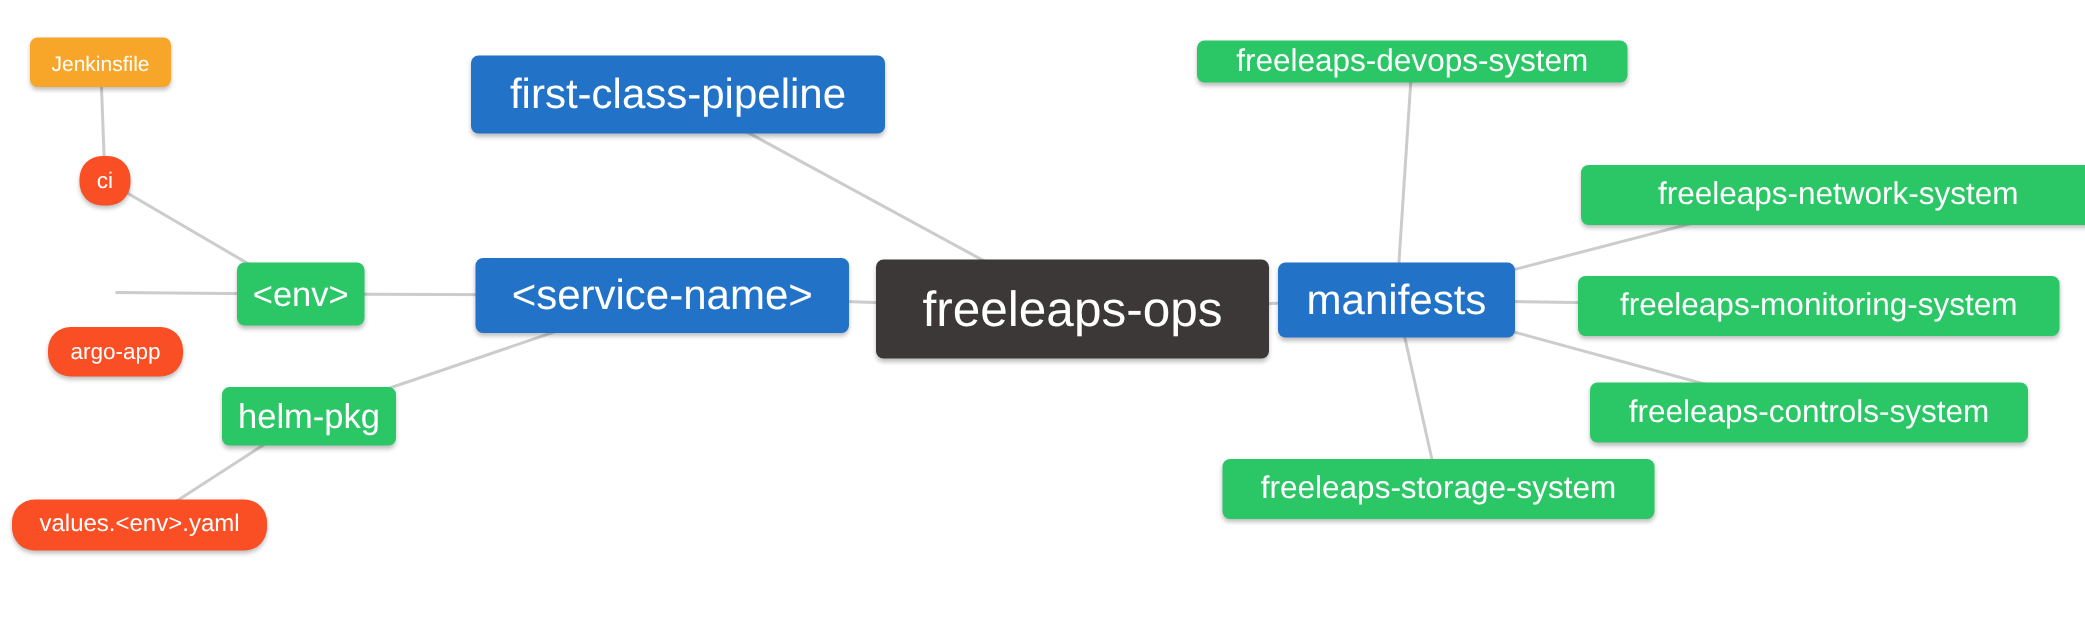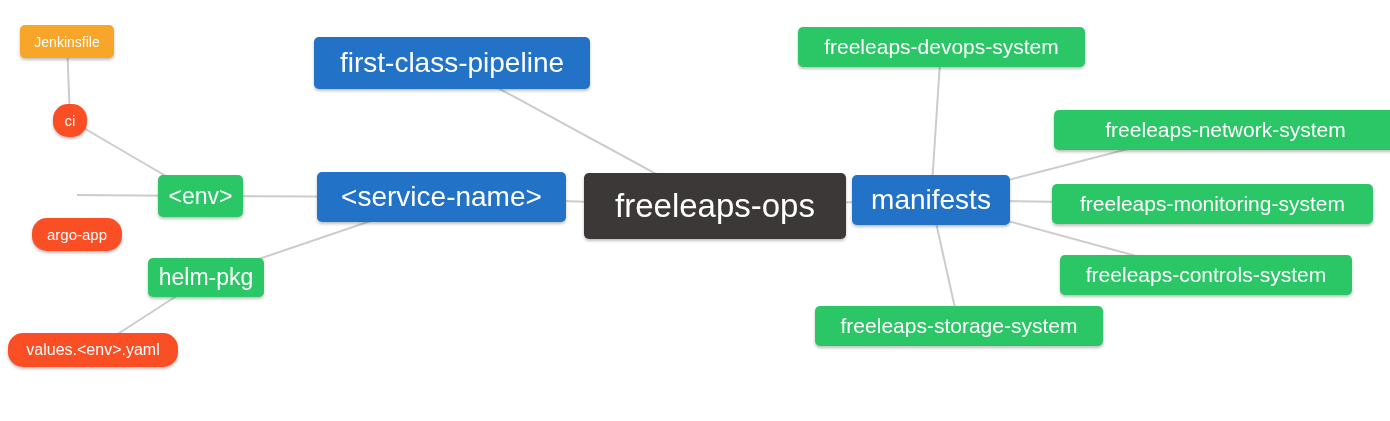--- a/index.html
+++ b/index.html
@@ -87,21 +87,21 @@
   <div class="node red fs16" style="left:8px;   top:333px; width:170px; height:34px;">values.&lt;env&gt;.yaml</div>
 
   <div class="node blue fs28" style="left:314px; top:37px;  width:276px; height:52px;">first-class-pipeline</div>
 
   <div class="node blue fs28" style="left:317px; top:172px; width:249px; height:50px;">&lt;service-name&gt;</div>
 
   <div class="node dark fs33" style="left:584px; top:173px; width:262px; height:66px;">freeleaps-ops</div>
 
   <div class="node blue fs28" style="left:852px; top:175px; width:158px; height:50px;">manifests</div>
 
-  <div class="node green fs21" style="left:798px; top:27px;  width:287px; height:40px;">freeleaps-devops-system</div>
+  <div class="node green fs21" style="left:798px; top:27px;  width:287px; height:28px;">freeleaps-devops-system</div>
 
   <div class="node green fs21" style="left:1054px;top:110px; width:343px; height:40px;">freeleaps-network-system</div>
 
   <div class="node green fs21" style="left:1052px;top:184px; width:321px; height:40px;">freeleaps-monitoring-system</div>
 
   <div class="node green fs21" style="left:1060px;top:255px; width:292px; height:40px;">freeleaps-controls-system</div>
 
   <div class="node green fs21" style="left:815px; top:306px; width:288px; height:40px;">freeleaps-storage-system</div>
 
 </div>

